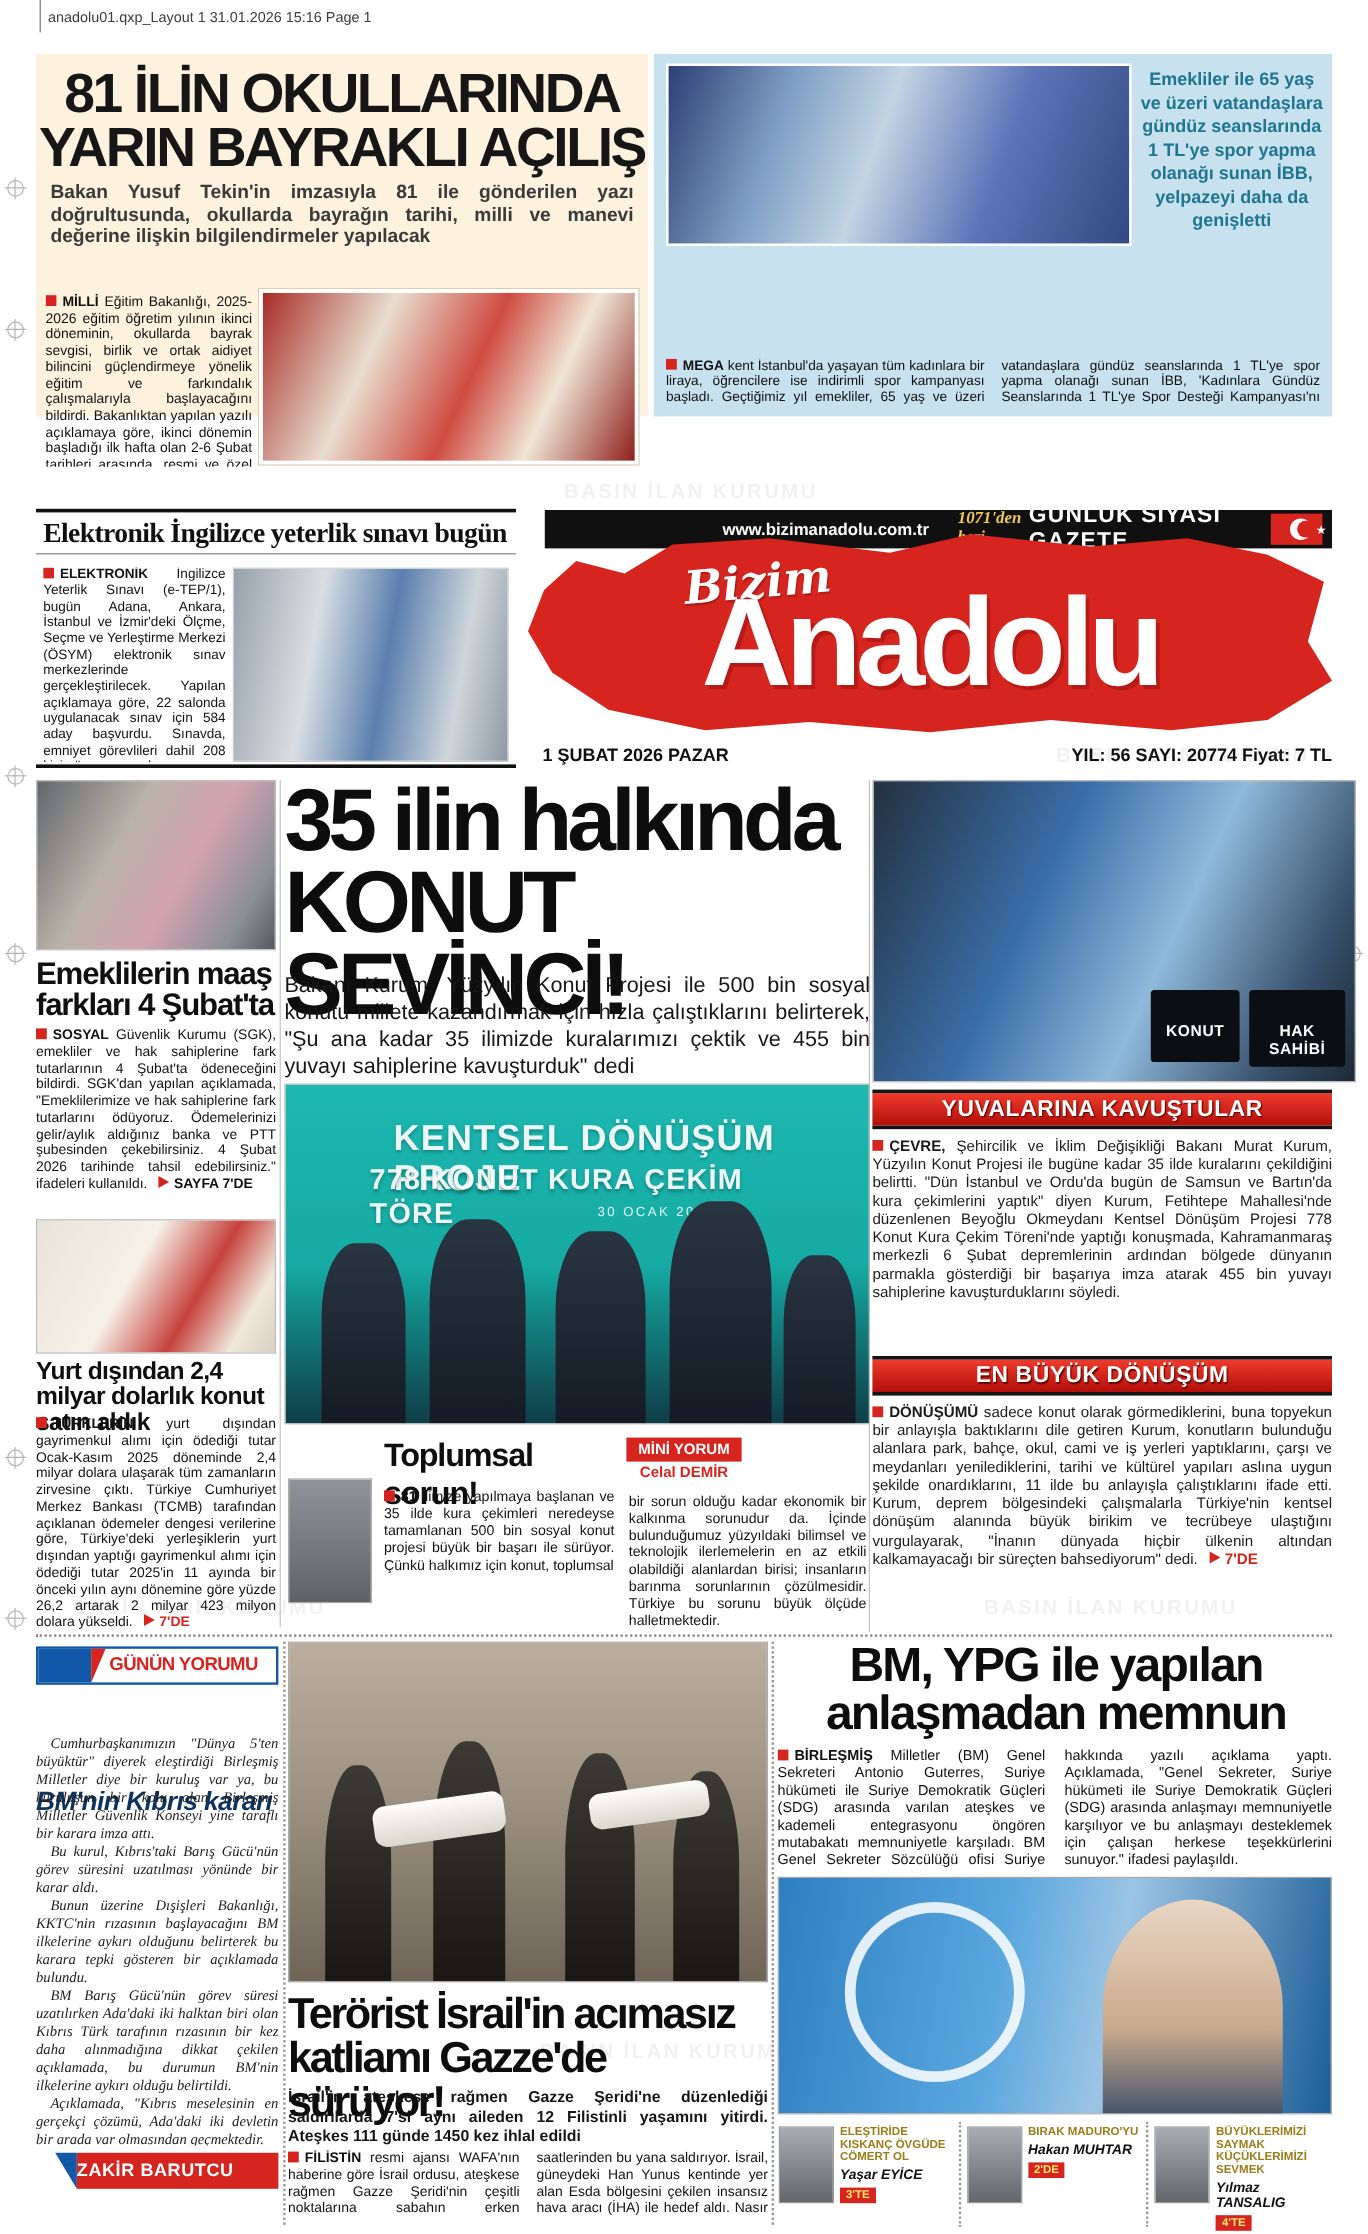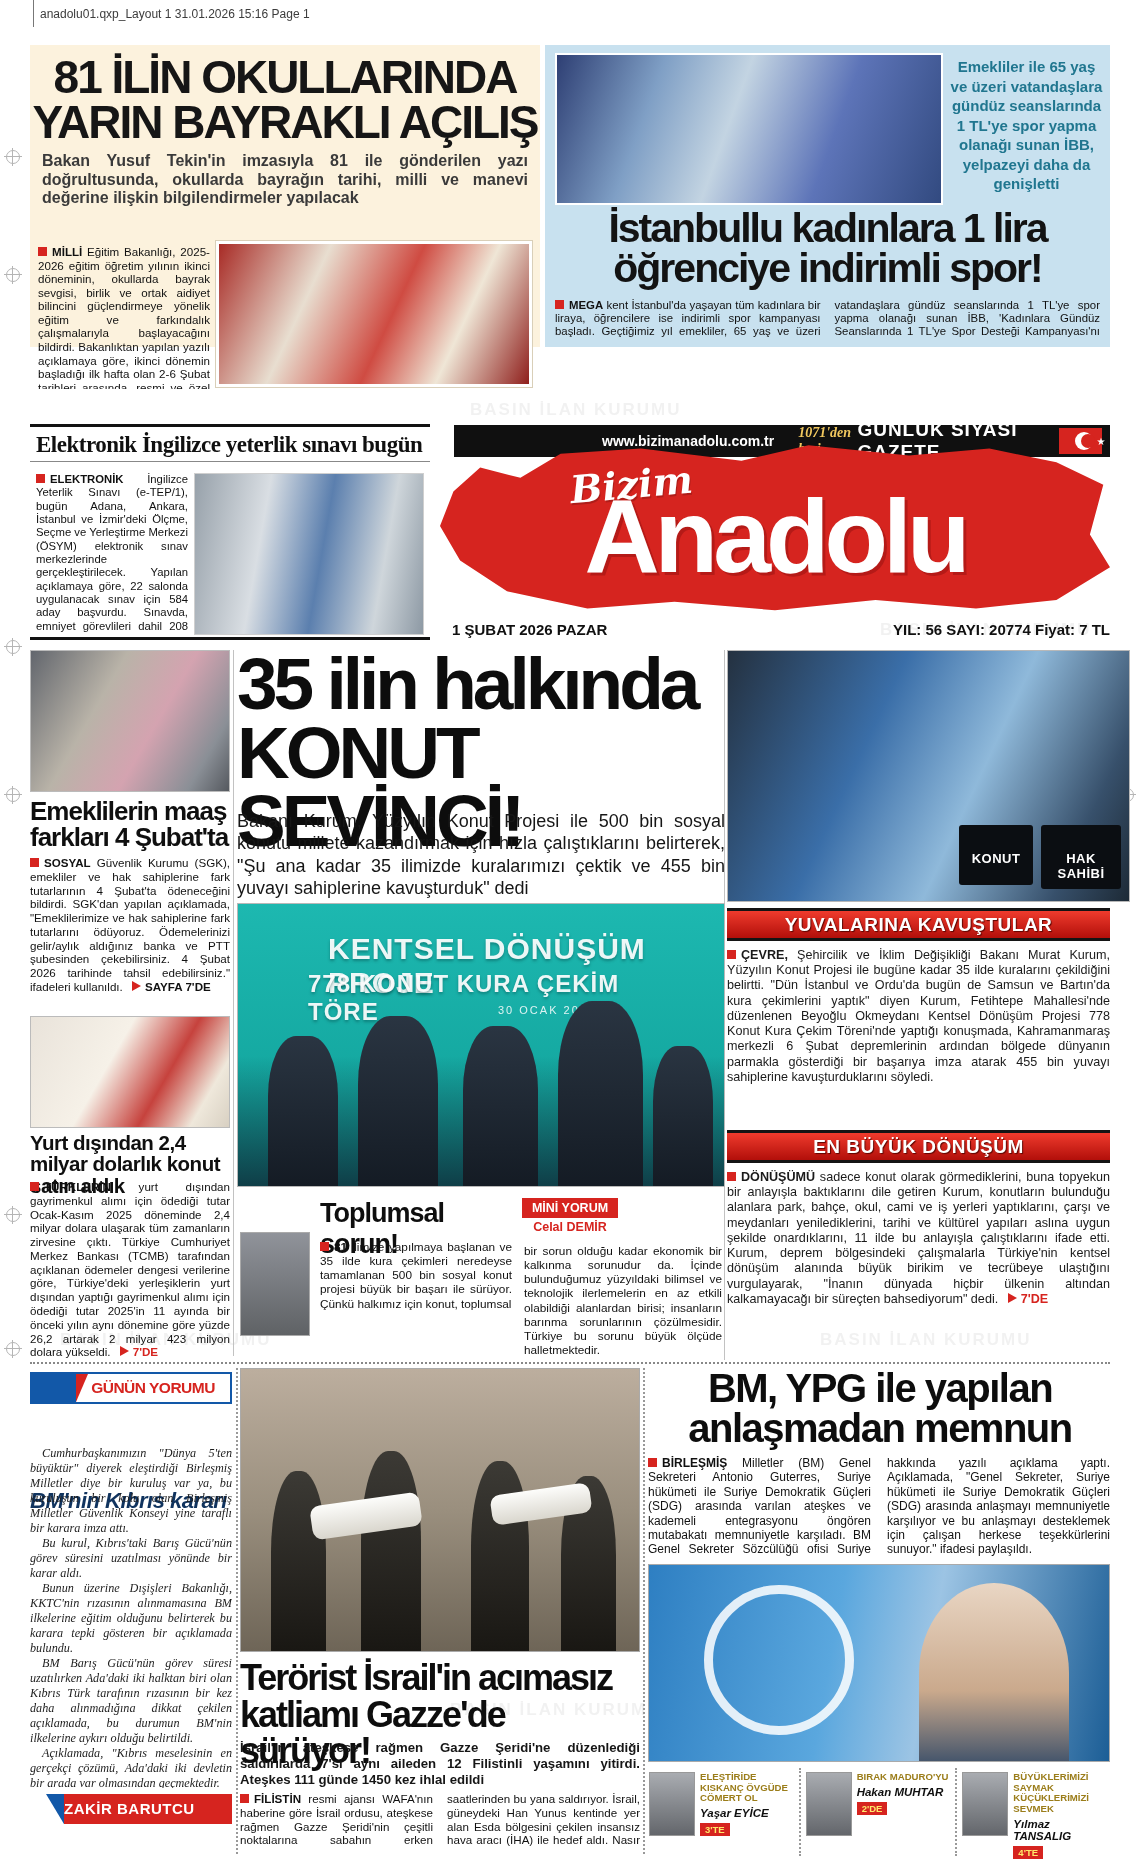--- a/index.html
+++ b/index.html
@@ -220,24 +220,20 @@
     <div class="flag-body">
       <span class="sq"></span><span class="lead">MİLLİ</span>
       <span>Eğitim Bakanlığı, 2025-2026 eğitim öğretim yılının ikinci döneminin, okullarda bayrak sevgisi, birlik ve ortak aidiyet bilincini güçlendirmeye yönelik eğitim ve farkındalık çalışmalarıyla başlayacağını bildirdi. Bakanlıktan yapılan yazılı açıklamaya göre, ikinci dönemin başladığı ilk hafta olan 2-6 Şubat tarihleri arasında, resmi ve özel tüm okul ve kurumlarda bayrak sevgisine yönelik eğitim ve farkındalık çalışmaları yürütülecek.</span>
     </div>
     <div class="ph-children"></div>
   </div>
 
   <div class="abs blk-spor">
     <div class="ph-gym"></div>
     <div class="spor-side">Emekliler ile 65 yaş ve üzeri vatandaşlara gündüz seanslarında 1 TL'ye spor yapma olanağı sunan İBB, yelpazeyi daha da genişletti</div>
-    <div class="spor-h">
-      <div>İstanbullu kadınlara 1 lira</div>
-      <div>öğrenciye indirimli spor!</div>
-    </div>
     <div class="spor-body">
       <span class="sq"></span><span class="lead">MEGA</span>
       <span>kent İstanbul'da yaşayan tüm kadınlara bir liraya, öğrencilere ise indirimli spor kampanyası başladı. Geçtiğimiz yıl emekliler, 65 yaş ve üzeri vatandaşlara gündüz seanslarında 1 TL'ye spor yapma olanağı sunan İBB, 'Kadınlara Gündüz Seanslarında 1 TL'ye Spor Desteği Kampanyası'nı başlattı. Kampanyanın tanıtımını İBB Başkanvekili Nuri Aslan yaptı.</span>
       
     </div>
   </div>
 
   <div class="abs blk-exam">
     <div class="exam-h">Elektronik İngilizce yeterlik sınavı bugün</div>
     <div class="exam-body">
@@ -337,21 +333,21 @@
   <div class="hdot"></div>
 
   <div class="abs gy-banner">
     <div class="gy-left"></div>
     <div class="gy-text">GÜNÜN YORUMU</div>
   </div>
   <div class="abs gy-head">BM'nin Kıbrıs kararı</div>
   <div class="abs gy-body">
     <p>Cumhurbaşkanımızın "Dünya 5'ten büyüktür" diyerek eleştirdiği Birleşmiş Milletler diye bir kuruluş var ya, bu kuruluşun bir kolu olan Birleşmiş Milletler Güvenlik Konseyi yine taraflı bir karara imza attı.</p>
     <p>Bu kurul, Kıbrıs'taki Barış Gücü'nün görev süresini uzatılması yönünde bir karar aldı.</p>
-    <p>Bunun üzerine Dışişleri Bakanlığı, KKTC'nin rızasının alınmamasına BM ilkelerine eğitim olduğunu belirterek bu karara tepki gösteren bir açıklamada bulundu.</p>
+    <p>Bunun üzerine Dışişleri Bakanlığı, KKTC'nin rızasının başlayacağını BM ilkelerine aykırı olduğunu belirterek bu karara tepki gösteren bir açıklamada bulundu.</p>
     <p>BM Barış Gücü'nün görev süresi uzatılırken Ada'daki iki halktan biri olan Kıbrıs Türk tarafının rızasının bir kez daha alınmadığına dikkat çekilen açıklamada, bu durumun BM'nin ilkelerine aykırı olduğu belirtildi.</p>
     <p>Açıklamada, "Kıbrıs meselesinin en gerçekçi çözümü, Ada'daki iki devletin bir arada var olmasından geçmektedir.</p>
 
   </div>
   <div class="abs gy-author">ZAKİR BARUTCU</div>
 
   <div class="abs ph-gazze">
     <div class="gz-fig" style="left:30px;width:55px;height:180px;"></div>
     <div class="gz-fig" style="left:120px;width:60px;height:200px;"></div>
     <div class="gz-fig" style="left:230px;width:58px;height:190px;"></div>

